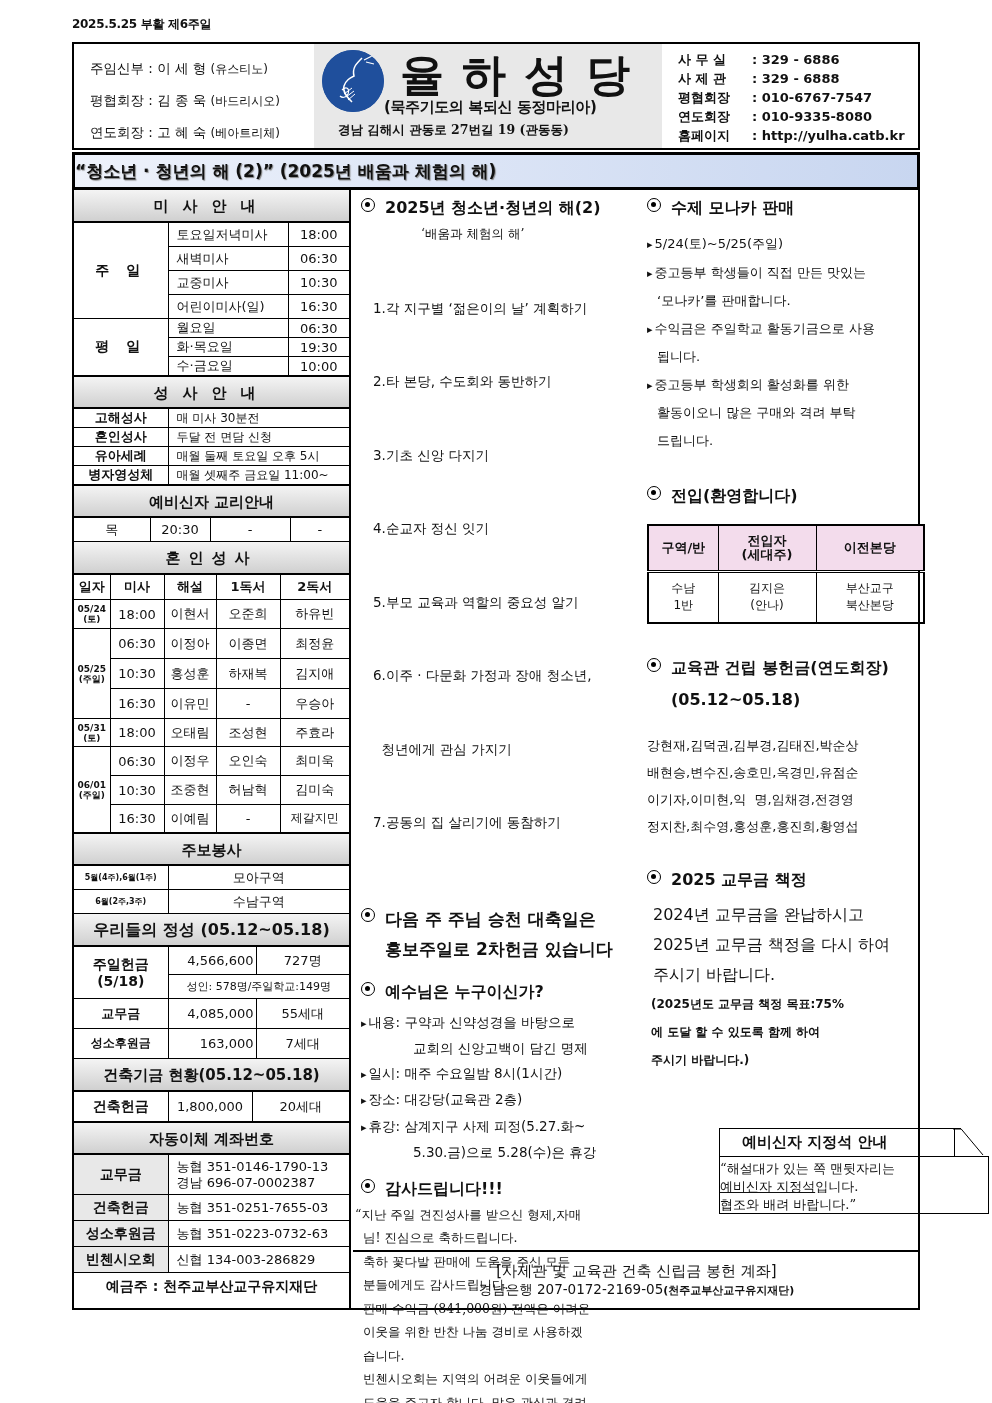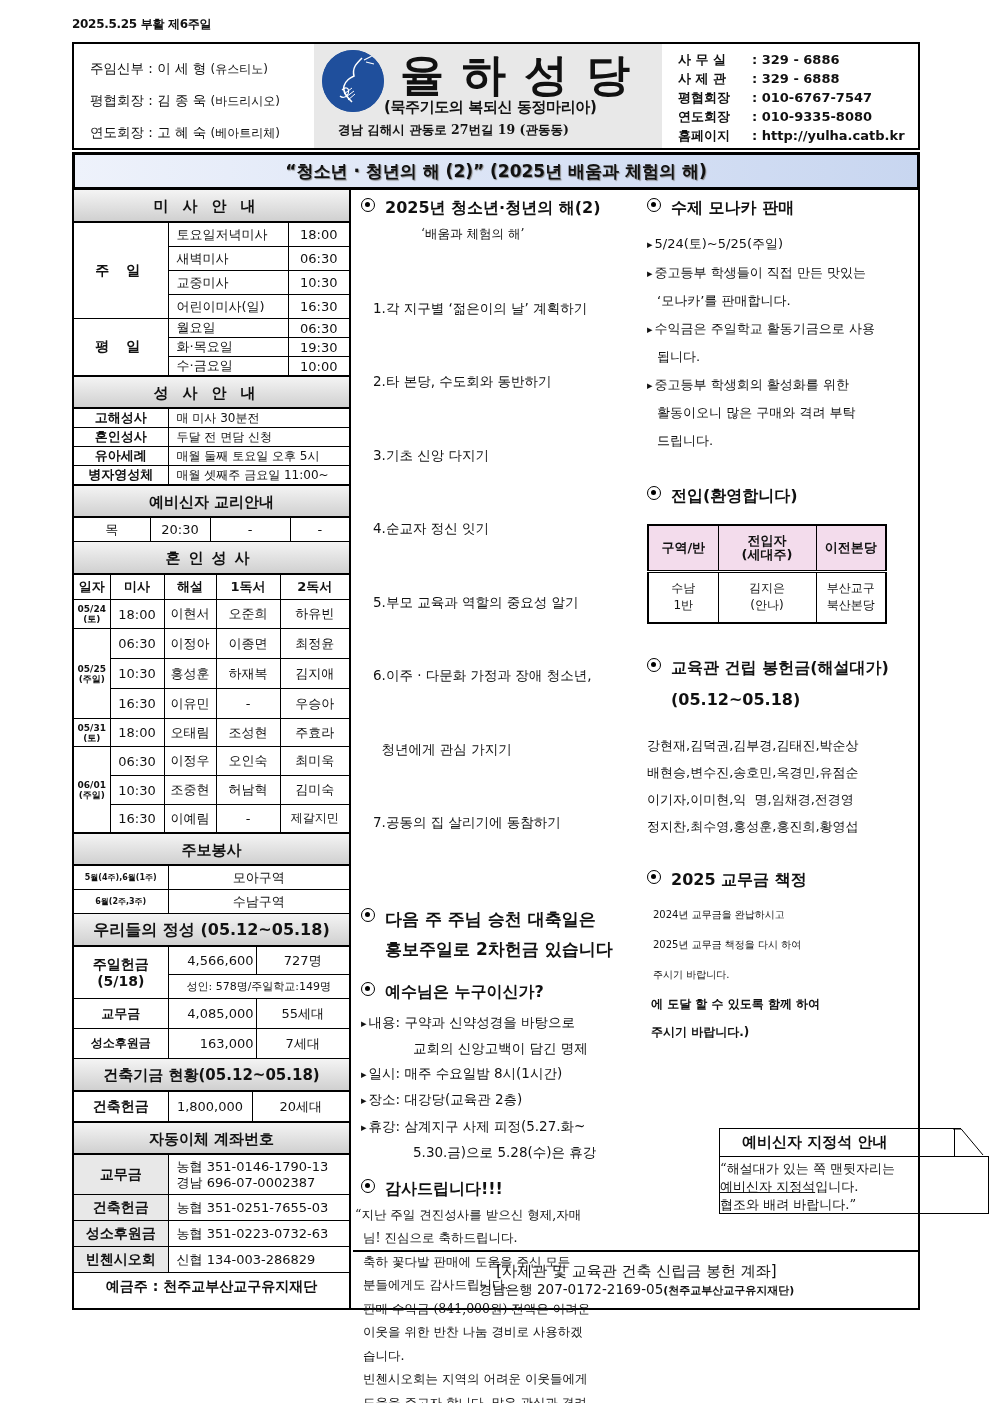--- a/index.html
+++ b/index.html
@@ -16,21 +16,21 @@
   .logo { position: absolute; left: 8px; top: 6px; width: 62px; height: 62px; border-radius: 50%; background: #1f4f9c; overflow: hidden; }
   .logo svg { width: 62px; height: 62px; }
   .church-name { position: absolute; left: 86px; top: 2px; font-size: 44px; font-weight: bold; letter-spacing: 18px; }
   .church-sub { position: absolute; left: 70px; top: 54px; font-size: 15px; font-weight: bold; letter-spacing: -0.4px; }
   .church-addr { position: absolute; left: 24px; top: 78px; font-size: 12.5px; font-weight: bold; font-family: "DejaVu Serif", serif; }
   .hdr-right { flex: 1; padding: 6px 0 0 16px; font-size: 13px; }
   .hdr-right .row { height: 19px; line-height: 19px; white-space: nowrap; font-weight: bold; }
   .hdr-right .lbl { display: inline-block; width: 74px; }
 
   
-  .banner { position: absolute; left: 72px; top: 152px; width: 848px; height: 38px; border: 3px solid #000; background: linear-gradient(to right, #eef2fb, #c8d6f0); text-align: center; font-size: 17px; font-weight: bold; line-height: 32px; text-shadow: 1px 1px 1px #888; }
+  .banner { position: absolute; left: 72px; top: 152px; width: 848px; height: 38px; border: 3px solid #000; background: linear-gradient(to right, #eef2fb, #c8d6f0); text-align: left; font-size: 17px; font-weight: bold; line-height: 32px; text-shadow: 1px 1px 1px #888; }
 
   
   .main { position: absolute; left: 72px; top: 190px; width: 848px; height: 1120px; border: 2px solid #000; border-top: none; }
   .col-left { position: absolute; left: 0; top: 0; width: 277px; height: 1118px; border-right: 2px solid #000; }
   .sec-head { height: 32px; background: linear-gradient(to bottom, #f4f4f4, #d0d0d0); border-bottom: 1px solid #000; text-align: center; font-weight: bold; font-size: 15px; line-height: 32px; }
   .sec-head.spaced { letter-spacing: 14px; }
   table { border-collapse: collapse; width: 100%; }
   td, th { border: 1px solid #000; font-size: 13px; text-align: center; font-weight: normal; padding: 0 2px; }
   .lt td:first-child { border-left: none; }
   .lt td:last-child { border-right: none; }
@@ -424,21 +424,21 @@
         <div style="padding-left:10px">활동이오니 많은 구매와 격려 부탁</div>
         <div style="padding-left:10px">드립니다.</div>
       </div>
     </div>
 
     <div style="margin-top:32px">
       <div class="bullet-title">
           <span class="radio"></span>
           <span>전입(환영합니다)</span>
         </div>
-      <table style="width:240px;margin-top:14px;border:2px solid #000">
+      <table style="width:278px;margin-top:14px;border:2px solid #000">
         <colgroup>
             <col style="width:70px">
             <col style="width:98px">
             <col>
           </colgroup>
         <tbody>
             <tr style="height:46px;background:#f3dcec;border-bottom:3px double #000">
               <td class="bold">구역/반</td>
               <td class="bold" style="white-space:pre-line;line-height:14px">전입자
 (세대주)</td>
@@ -452,42 +452,43 @@
               <td style="white-space:pre-line;font-size:12px;line-height:17px">부산교구
 북산본당</td>
             </tr>
       </tbody>
         </table>
     </div>
 
     <div style="margin-top:34px">
       <div class="bullet-title">
           <span class="radio"></span>
-          <span>교육관 건립 봉헌금(해설대가)</span>
+          <span>교육관 건립 봉헌금(연도회장)</span>
         </div>
       <div class="bullet-title" style="padding-left:24px;margin-top:8px">(05.12~05.18)</div>
       <div class="txt" style="margin-top:18px;line-height:27px;font-size:13px">
         <div>강현재,김덕권,김부경,김태진,박순상</div>
         <div>배현승,변수진,송호민,옥경민,유점순</div>
         <div style="white-space:pre">이기자,이미현,익  명,임채경,전경영</div>
         <div>정지찬,최수영,홍성훈,홍진희,황영섭</div>
       </div>
     </div>
 
     <div style="margin-top:30px">
       <div class="bullet-title">
           <span class="radio"></span>
           <span>2025 교무금 책정</span>
         </div>
-      <div class="txt" style="margin-top:6px;line-height:30px;padding-left:6px;font-size:10px">
+      <div class="txt" style="margin-top:6px;line-height:30px;padding-left:6px;font-size:16px">
         <div>2024년 교무금을 완납하시고</div>
         <div>2025년 교무금 책정을 다시 하여</div>
         <div>주시기 바랍니다.</div>
       </div>
       <div class="txt bold" style="line-height:28px;font-size:12px;padding-left:4px">
+        <div>(2025년도 교무금 책정 목표:75%</div>
         <div>에 도달 할 수 있도록 함께 하여</div>
         <div>주시기 바랍니다.)</div>
       </div>
     </div>
 
     <div style="position:absolute;left:76px;top:938px;width:270px">
       <div style="position:relative;height:28px;width:236px;border:1.5px solid #000;border-bottom:none;font-weight:bold;font-size:15px;line-height:26px;padding-left:22px">예비신자 지정석 안내</div>
       <svg style="position:absolute;left:234px;top:0" width="32" height="28">
           <line x1="0" y1="0.75" x2="8" y2="0.75" stroke="#000" stroke-width="1.5"></line>
           <line x1="8" y1="0.75" x2="30" y2="27" stroke="#000" stroke-width="1"></line>

